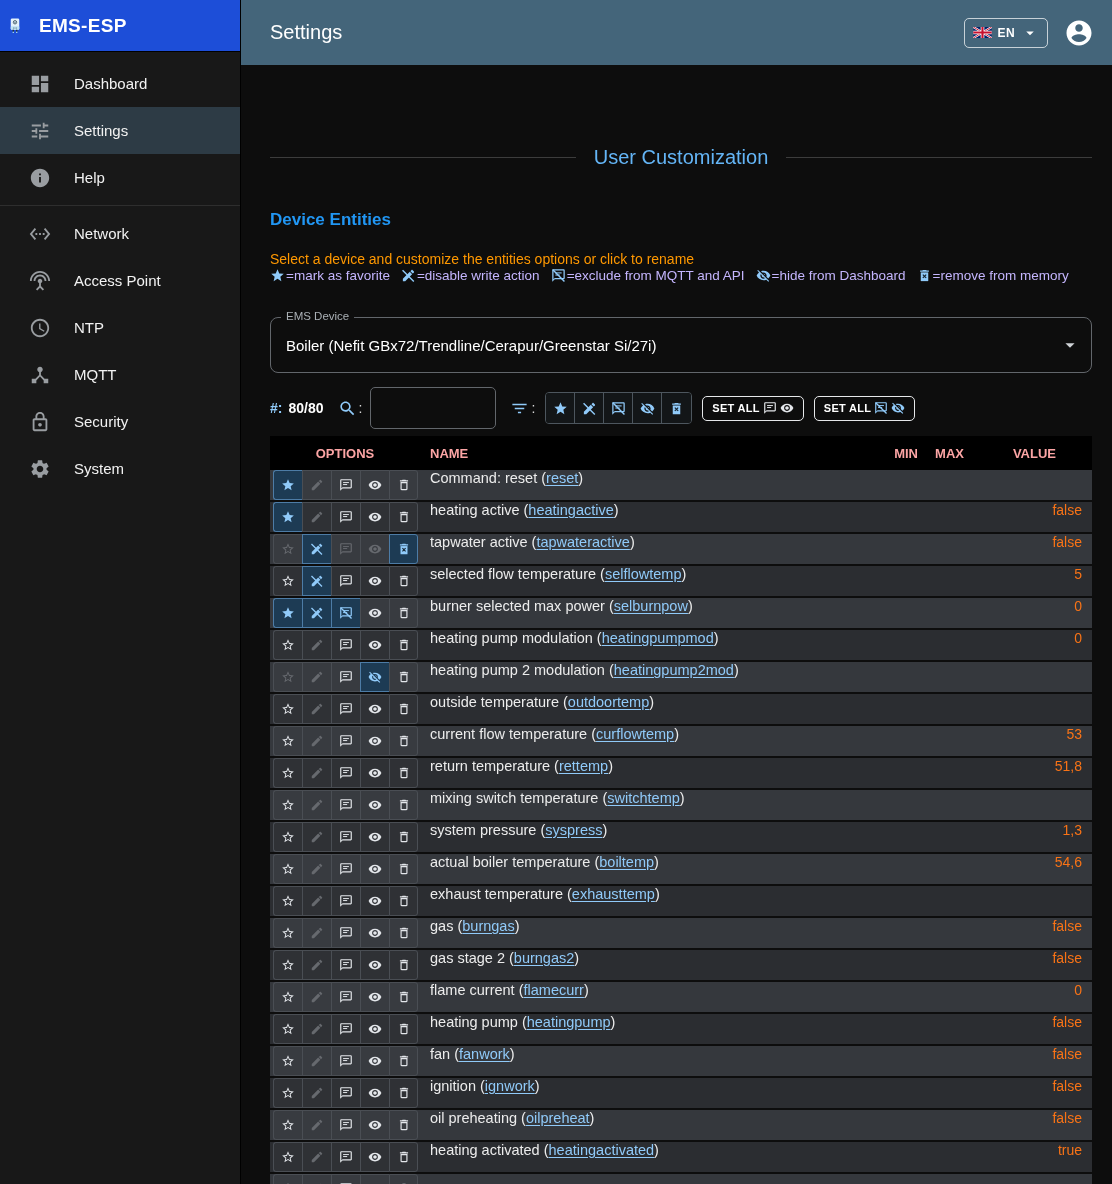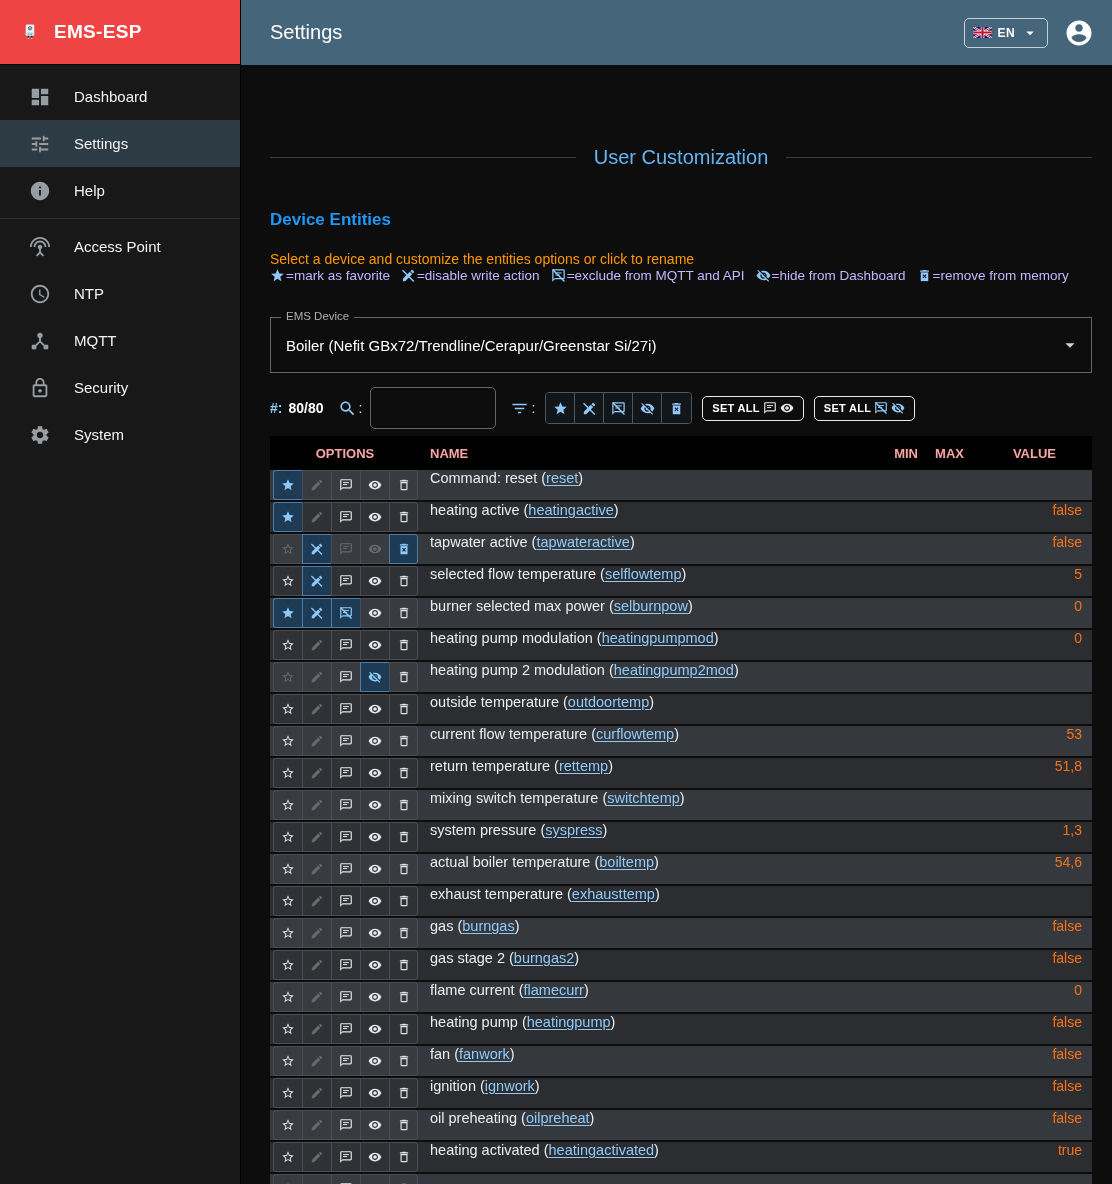--- a/index.html
+++ b/index.html
@@ -2,21 +2,21 @@
 <html><head>
 <meta charset="utf-8">
 <style>
   html,body{margin:0;padding:0;background:#000;}
   *{box-sizing:border-box;}
   .app{position:relative;width:1112px;height:1184px;overflow:hidden;
        font-family:"Liberation Sans",sans-serif;background:#0d0d0d;color:#fff;}
 
   
   .sidebar{position:absolute;left:0;top:0;width:241px;height:100%;background:#181818;border-right:1px solid #000;}
-  .sidebar-header{height:65px;display:flex;align-items:center;padding-left:22px;background:#ef4444;border-bottom:1px solid #000;}
+  .sidebar-header{height:52px;display:flex;align-items:center;padding-left:7px;background:#1d4ed8;border-bottom:1px solid #000;}
   .logo svg{width:34px;height:44px;display:block;}
   .app-name{font-size:19px;font-weight:bold;margin-left:16px;letter-spacing:.3px;}
   .nav{padding-top:8px;}
   .nav-item{height:47px;display:flex;align-items:center;padding-left:29px;cursor:pointer;}
   .nav-item.active{background:#2d3b45;}
   .nav-item .icn{color:#9these;}
   .nav-item .icn{color:#999da1;font-size:22px;}
   .nav-item .lbl{margin-left:23px;font-size:15px;color:#f2f2f2;}
   .nav-divider{height:1px;background:#2e2e2e;margin:4px 0;}
 
@@ -45,21 +45,21 @@
   .title-row{position:absolute;left:29px;right:20px;top:32px;display:flex;align-items:center;}
   .title-row .line{flex:1;height:1px;background:#3c3c3c;}
   .title-row .ttl{margin:0 18px;font-size:20px;color:#64b5f6;white-space:nowrap;}
   .section-heading{position:absolute;left:29px;top:96px;font-size:17px;font-weight:bold;color:#2196f3;}
   .help-line{position:absolute;left:29px;top:137px;font-size:14px;color:#ff9800;}
   .legend{position:absolute;left:29px;top:154px;display:flex;align-items:center;font-size:13.5px;color:#c4b5fd;}
   .legend .item{display:flex;align-items:center;margin-right:11px;}
   .legend .icn{color:#90caf9;font-size:15px;margin-right:1px;}
 
   
-  .fieldset{position:absolute;left:29px;right:20px;top:203px;height:56px;border:1px solid #62666b;border-radius:0;cursor:pointer;}
+  .fieldset{position:absolute;left:29px;right:20px;top:203px;height:56px;border:1px solid #62666b;border-radius:8px;cursor:pointer;}
   .fieldset .flabel{position:absolute;left:10px;top:-8px;background:#0d0d0d;padding:0 5px;font-size:11.5px;color:#aab0b5;}
   .fieldset .fvalue{position:absolute;left:15px;top:50%;transform:translateY(-50%);font-size:15px;color:#fff;}
   .fieldset .caret{position:absolute;right:10px;top:50%;transform:translateY(-50%);font-size:22px;color:#cfd3d7;}
 
   
   .toolbar{position:absolute;left:29px;right:20px;top:272px;height:44px;display:flex;align-items:center;}
   .tb-hash{color:#90caf9;font-weight:bold;font-size:14px;}
   .tb-count{color:#fff;font-weight:bold;font-size:14px;margin-left:6px;}
   .tb-ic{color:#90caf9;font-size:19px;margin-left:14px;}
   .tb-colon{color:#d7d7d7;margin-left:2px;font-size:14px;}
@@ -143,20 +143,28 @@
         </div>
         <div class="nav-item">
           <span class="icn">
             <svg viewBox="0 0 24 24">
               <path d="M12 2C6.48 2 2 6.48 2 12s4.48 10 10 10 10-4.48 10-10S17.52 2 12 2zm1 15h-2v-6h2v6zm0-8h-2V7h2v2z"></path>
             </svg>
           </span>
           <span class="lbl">Help</span>
         </div>
         <div class="nav-divider"></div>
+        <div class="nav-item">
+          <span class="icn">
+            <svg viewBox="0 0 24 24">
+              <path d="M7.77 6.76 6.23 5.48.82 12l5.41 6.52 1.54-1.28L3.42 12l4.35-5.24zM7 13h2v-2H7v2zm10-2h-2v2h2v-2zm-6 2h2v-2h-2v2zm6.77-7.52-1.54 1.28L20.58 12l-4.35 5.24 1.54 1.28L23.18 12l-5.41-6.52z"></path>
+            </svg>
+          </span>
+          <span class="lbl">Network</span>
+        </div>
         <div class="nav-item">
           <span class="icn">
             <svg viewBox="0 0 24 24">
               <path d="M12 5c-3.87 0-7 3.13-7 7h2c0-2.76 2.24-5 5-5s5 2.24 5 5h2c0-3.87-3.13-7-7-7zm1 9.29c.88-.39 1.5-1.26 1.5-2.29 0-1.38-1.12-2.5-2.5-2.5S9.5 10.62 9.5 12c0 1.02.62 1.9 1.5 2.29v3.3L7.59 21 9 22.41l3-3 3 3L16.41 21 13 17.59v-3.3zM12 1C5.93 1 1 5.93 1 12h2c0-4.97 4.03-9 9-9s9 4.03 9 9h2c0-6.07-4.93-11-11-11z"></path>
             </svg>
           </span>
           <span class="lbl">Access Point</span>
         </div>
         <div class="nav-item">
           <span class="icn">

